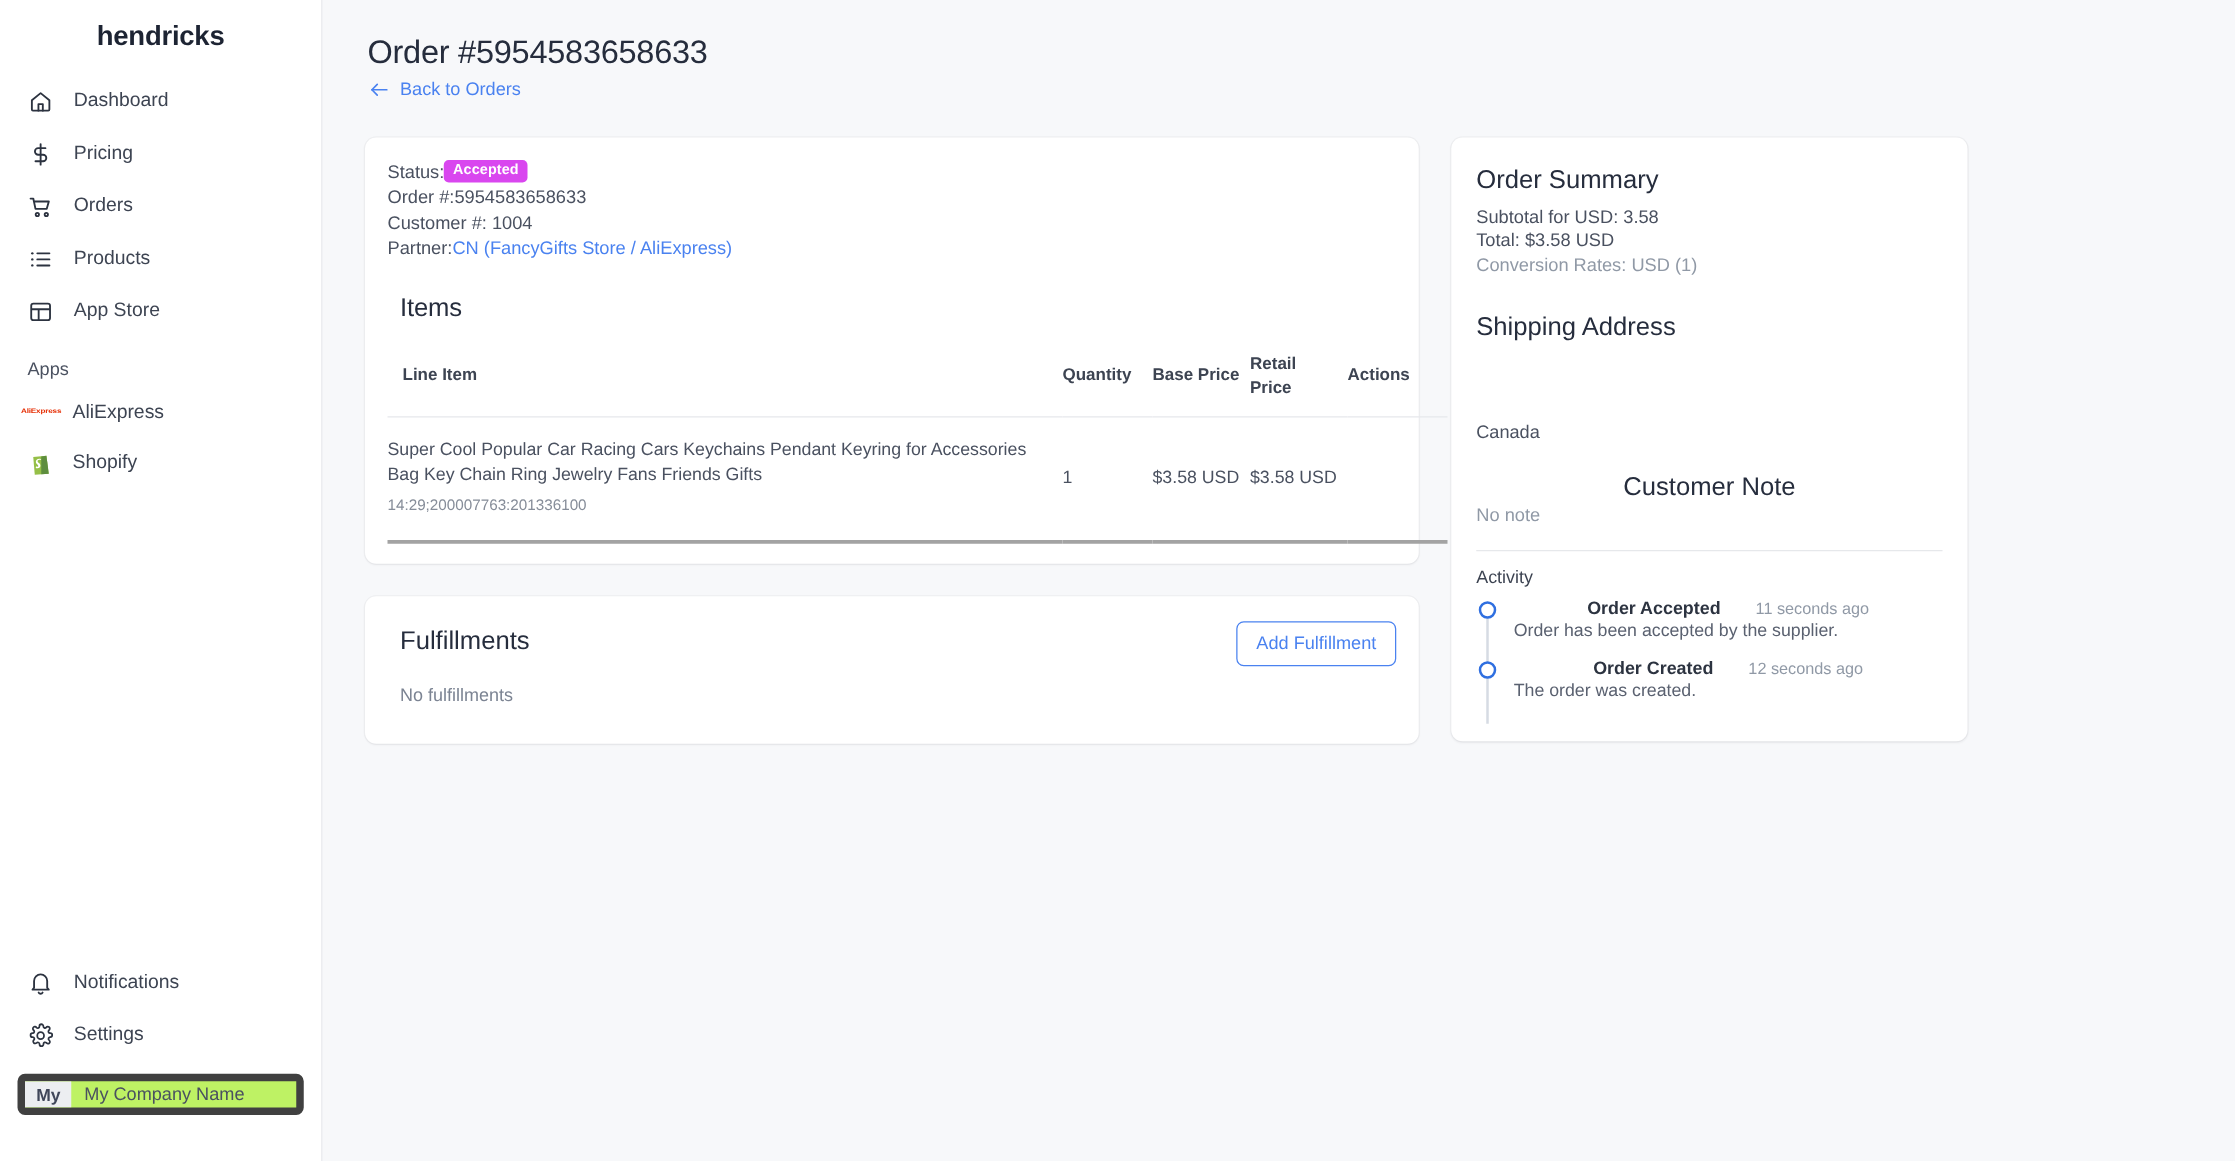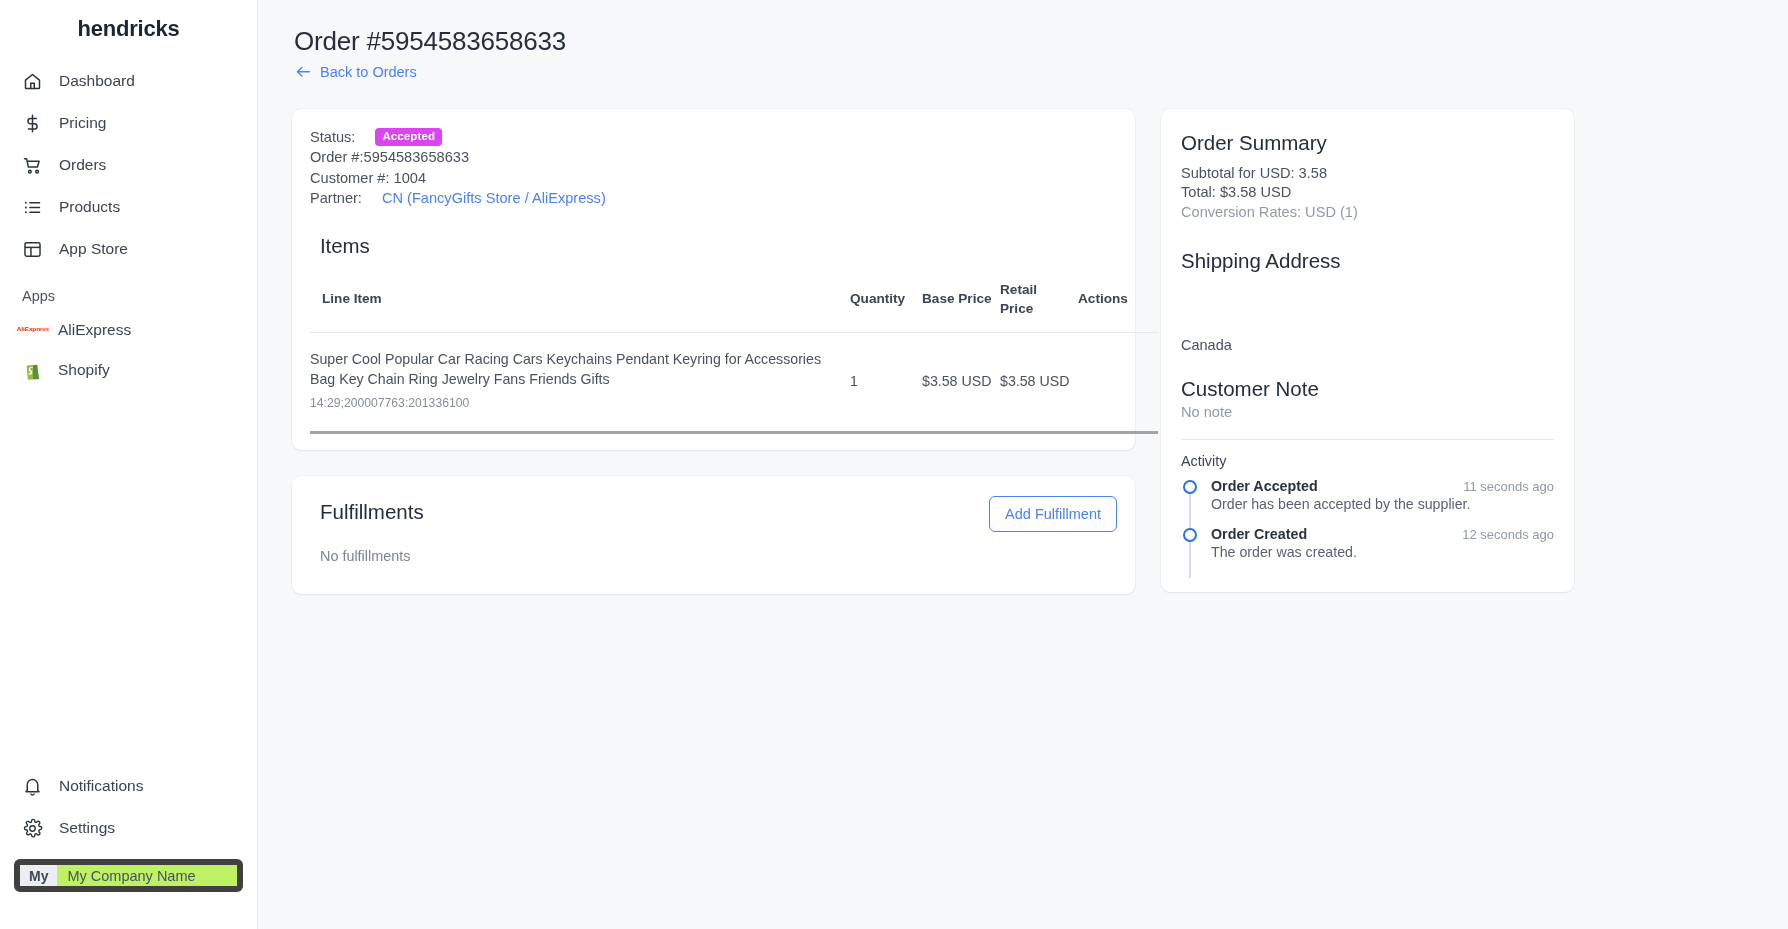--- a/index.html
+++ b/index.html
@@ -154,22 +154,22 @@
     border-radius: 9px;
     box-shadow: 0 1px 2px rgba(16,24,40,0.06), 0 0 0 1px rgba(16,24,40,0.03);
     padding: 18px 18px 16px 18px;
   }
 
   .meta-line {
     font-size: 14.6px;
     color: #4a5160;
     line-height: 20.5px;
     display: flex;
-    align-items: center;
-    gap: 20px;
+    align-items: flex-start;
+    gap: 0;
   }
   .badge {
     display: inline-block;
     background: #d946ef;
     color: #ffffff;
     font-size: 11.5px;
     font-weight: 700;
     border-radius: 4px;
     padding: 2px 7px 3px 7px;
     line-height: 13px;
@@ -250,21 +250,21 @@
   .tl-dot {
     position: absolute; left: 2px; top: 2px;
     width: 14px; height: 14px; border-radius: 50%;
     border: 2.6px solid #2f6fe0; background: #ffffff;
     z-index: 2;
   }
   .tl-rail {
     position: absolute; left: 8.3px; top: 14px; bottom: -7px;
     width: 2px; background: #d6dbe3; z-index: 1;
   }
-  .tl-row { display: flex; justify-content: space-between; align-items: baseline; }
+  .tl-row { display: flex; justify-content: center; align-items: baseline; }
   .tl-title { font-size: 14.3px; font-weight: 700; color: #2c3340; }
   .tl-time { font-size: 13px; color: #9099a6; margin-left: 28px; }
   .tl-desc { font-size: 14.2px; color: #5a6170; line-height: 20px; padding-bottom: 9px; }
 </style>
 </head>
 <body>
 
 <div class="app">
 
   <aside class="sidebar">
@@ -449,21 +449,21 @@
           <div class="rp-muted">Conversion Rates: USD (1)</div>
 
           <h2 class="rp-h2">Shipping Address</h2>
           <div class="addr-block">
             <div class="addr-line"></div>
             <div class="addr-line"></div>
             <div class="addr-line"></div>
             <div class="addr-line">Canada</div>
           </div>
 
-          <h2 class="rp-h2" style="margin-top:22px;">Customer Note</h2>
+          <h2 class="rp-h2" style="margin-top:22px;text-align:center;">Customer Note</h2>
           <div class="rp-muted">No note</div>
 
           <div class="divider"></div>
 
           <div class="activity-label">Activity</div>
 
           <div class="timeline">
             <div class="tl-item">
               <span class="tl-dot"></span>
               <span class="tl-rail"></span>

